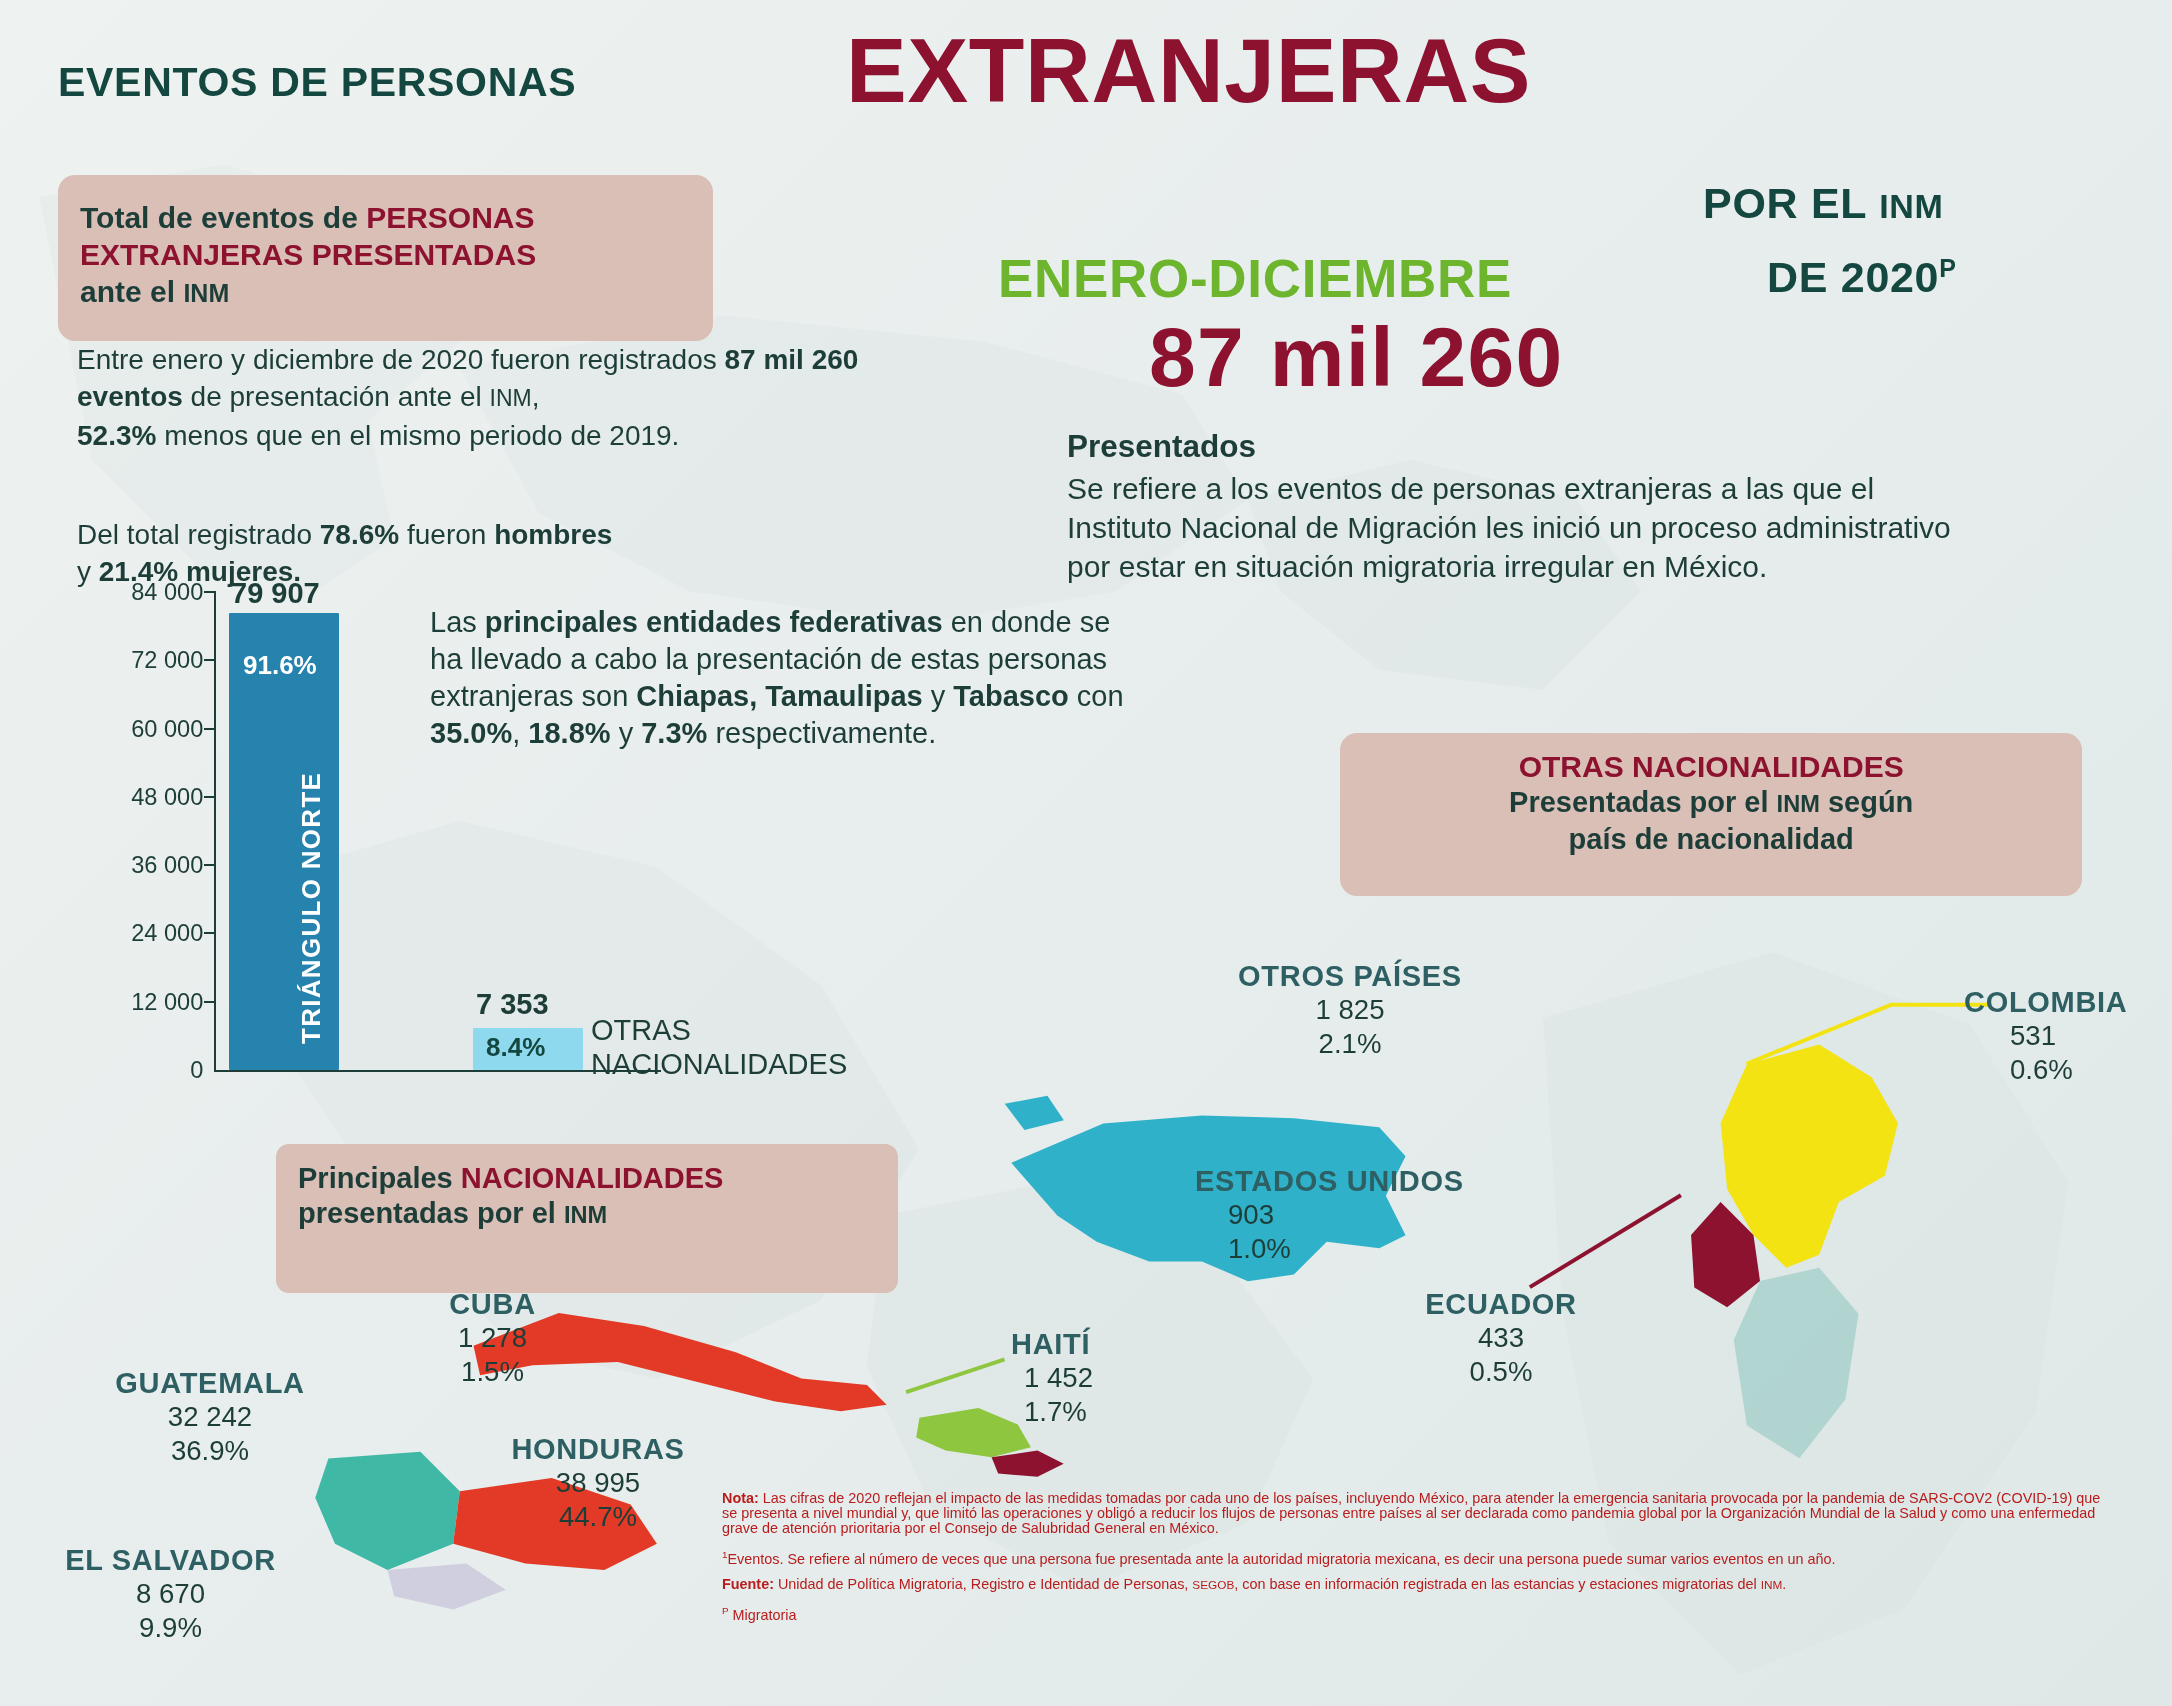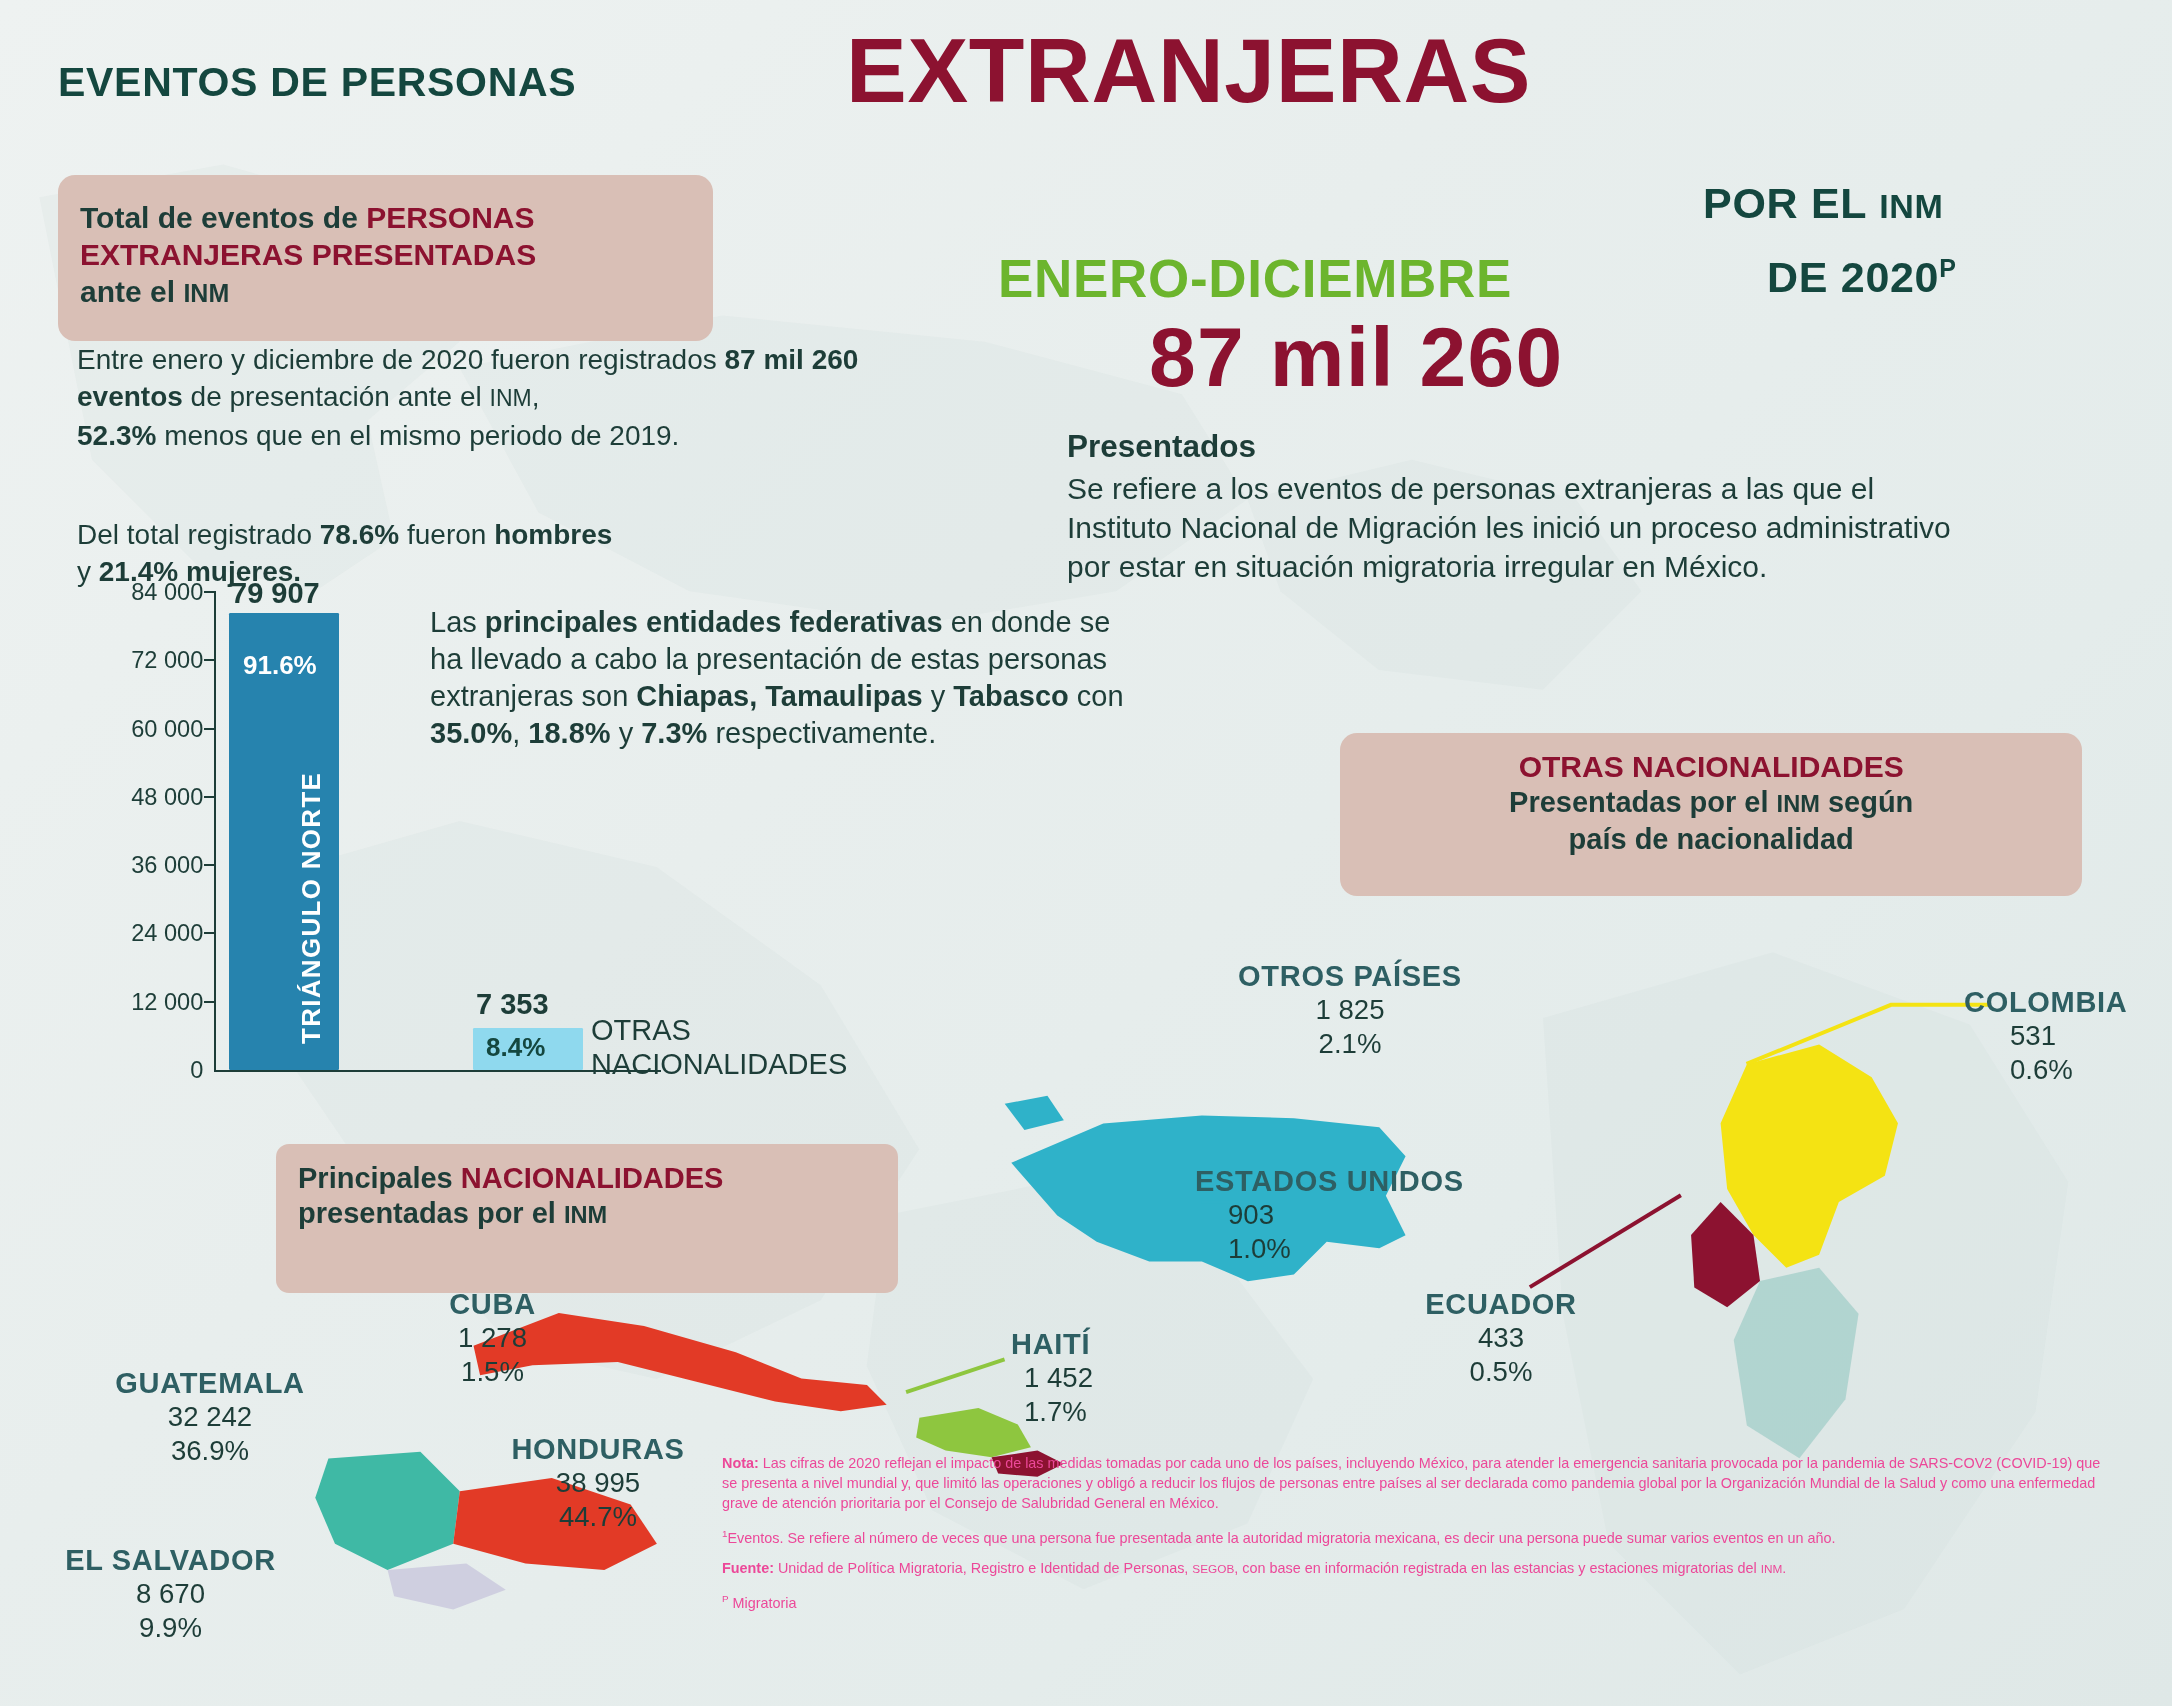--- a/index.html
+++ b/index.html
@@ -116,22 +116,22 @@
 
   
   .callout{position:absolute; color:#1d3d38; line-height:34px;}
   .callout .cname{font-size:29px; font-weight:bold; letter-spacing:0.7px; color:#2e5f63;}
   .callout .cval{font-size:27.6px;}
   .callout .cpct{font-size:27.6px;}
   .callout.right{text-align:left;}
   .callout.ctr{text-align:center;}
 
   
-  #foot{position:absolute; left:722px; top:1453px; width:1379px;
-        font-size:14.4px; line-height:20px; color:#ec4899;}
+  #foot{position:absolute; left:722px; top:1491px; width:1379px;
+        font-size:14.4px; line-height:15px; color:#b91c1c;}
   #foot p{margin:0 0 10.5px 0;}
   #foot b{font-weight:bold;}
   #foot .sc{font-size:11.8px;}
   #foot sup{font-size:9.9px;}
 </style>
 </head>
 <body>
 
 <div class="wrap">
 

